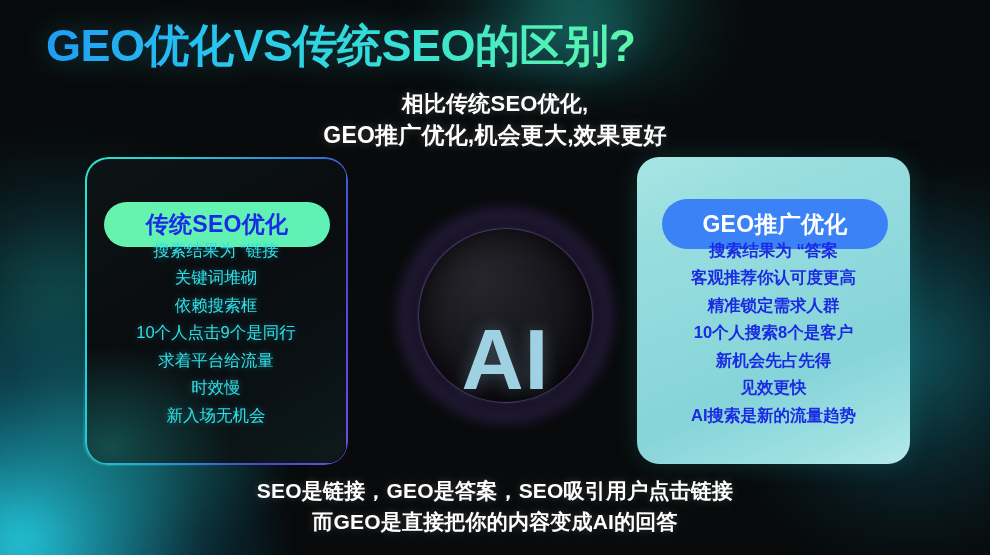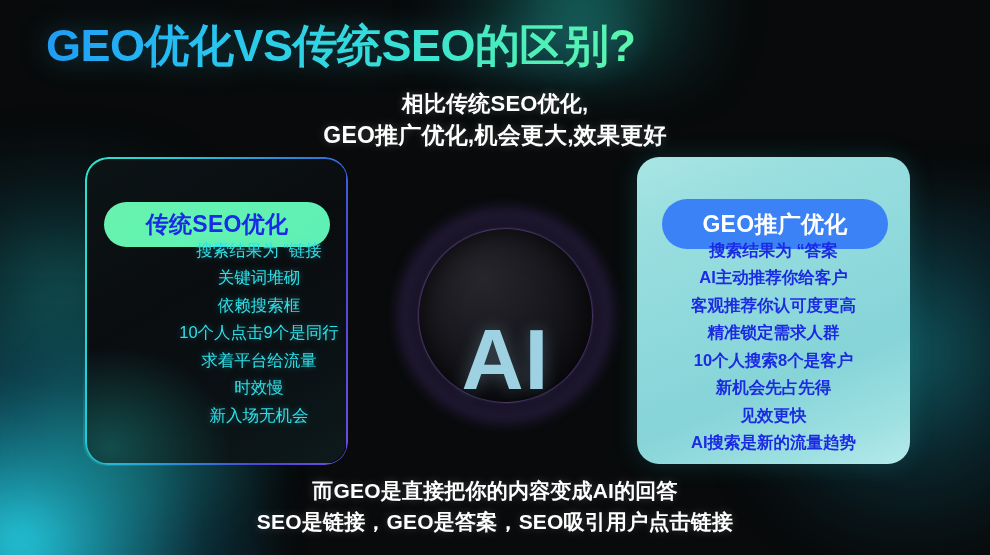--- a/index.html
+++ b/index.html
@@ -179,21 +179,20 @@
     position: absolute;
     text-align: center;
     line-height: 1;
   }
   .list-left {
     left: 85px; top: 236px;
     width: 262px;
     color: #2fdfe8;
     font-size: 16.5px;
     font-weight: 400;
-    padding-left: 43px;
   }
   .list-left .row {
     height: 27.5px;
     display: flex; align-items: center; justify-content: center;
     text-shadow: 0 0 7px rgba(47,223,232,0.40);
   }
   .list-right {
     left: 637px; top: 236px;
     width: 273px;
     color: #1b2ae3;
@@ -297,27 +296,26 @@
     <div class="orb-glow"></div>
     <div class="orb">
       <span class="orb-label">AI</span>
     </div>
   </div>
 
   <div class="card card-right"></div>
   <div class="pill pill-right">GEO推广优化</div>
   <div class="list list-right">
     <div class="row">搜索结果为 “答案</div>
-    <div class="row">AI主动推荐你给客户</div>
     <div class="row">客观推荐你认可度更高</div>
     <div class="row">精准锁定需求人群</div>
     <div class="row">10个人搜索8个是客户</div>
     <div class="row">新机会先占先得</div>
     <div class="row">见效更快</div>
     <div class="row">AI搜索是新的流量趋势</div>
   </div>
 
   <div class="footer">
+    <span class="line">SEO是链接，GEO是答案，SEO吸引用户点击链接</span>
     <span class="line">而GEO是直接把你的内容变成AI的回答</span>
-    <span class="line">SEO是链接，GEO是答案，SEO吸引用户点击链接</span>
   </div>
 
 </div>
 
 </body></html>

